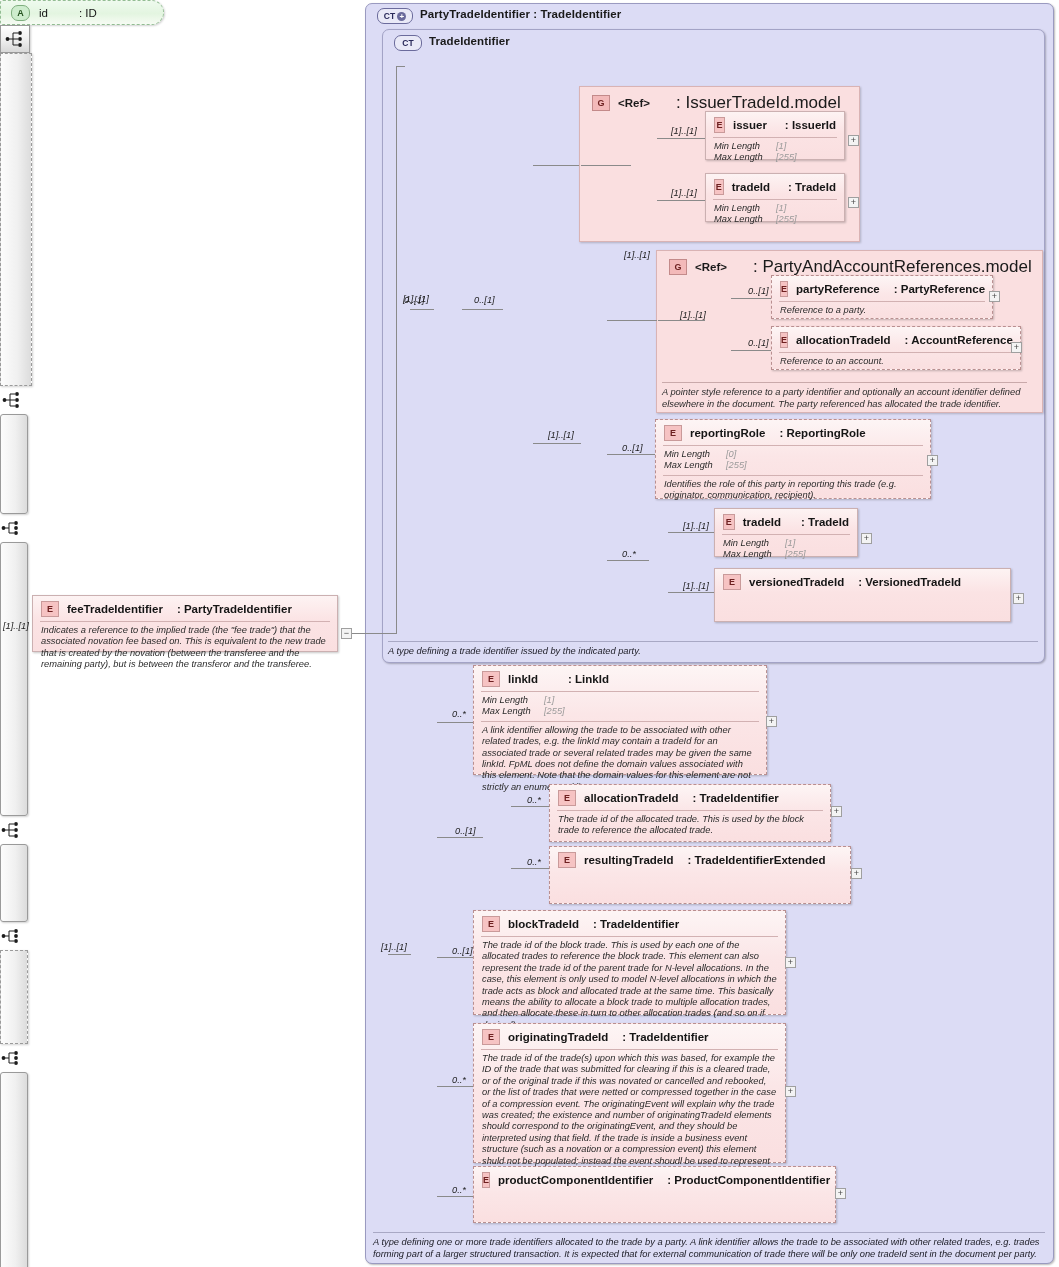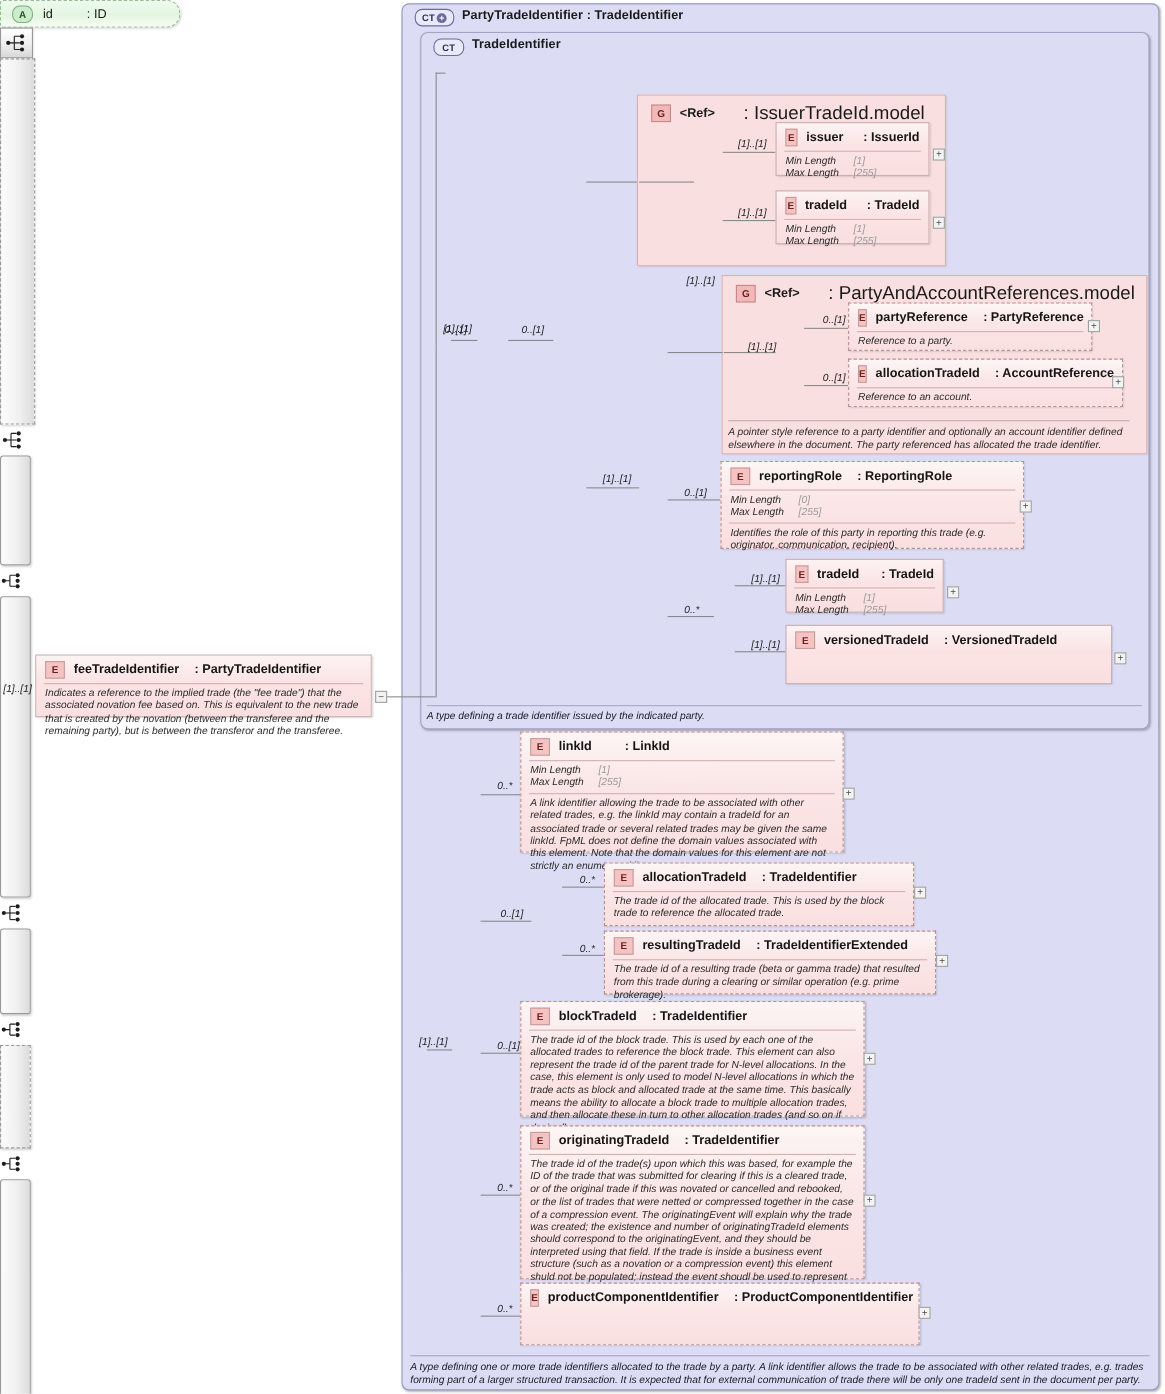--- a/index.html
+++ b/index.html
@@ -520,21 +520,20 @@
   <div class="tgl" style="left:831px;top:806px;">+</div>
 
   <div class="box el opt" style="left:549px;top:846px;width:302px;height:58px;">
     <div class="el-hdr">
       <span class="badge-e">
           <span>E</span>
         </span>
       <span class="el-name">resultingTradeId</span>
       <span class="el-type" style="margin-left:6px;">: TradeIdentifierExtended</span>
     </div>
-    <div class="el-doc">The trade id of a resulting trade (beta or gamma trade) that resulted from this trade during a clearing or similar operation (e.g. prime brokerage).</div>
   </div>
   <div class="tgl" style="left:851px;top:868px;">+</div>
 
   <div class="box el opt" style="left:473px;top:910px;width:313px;height:105px;">
     <div class="el-hdr">
       <span class="badge-e">
           <span>E</span>
         </span>
       <span class="el-name">blockTradeId</span>
       <span class="el-type" style="margin-left:6px;">: TradeIdentifier</span>

